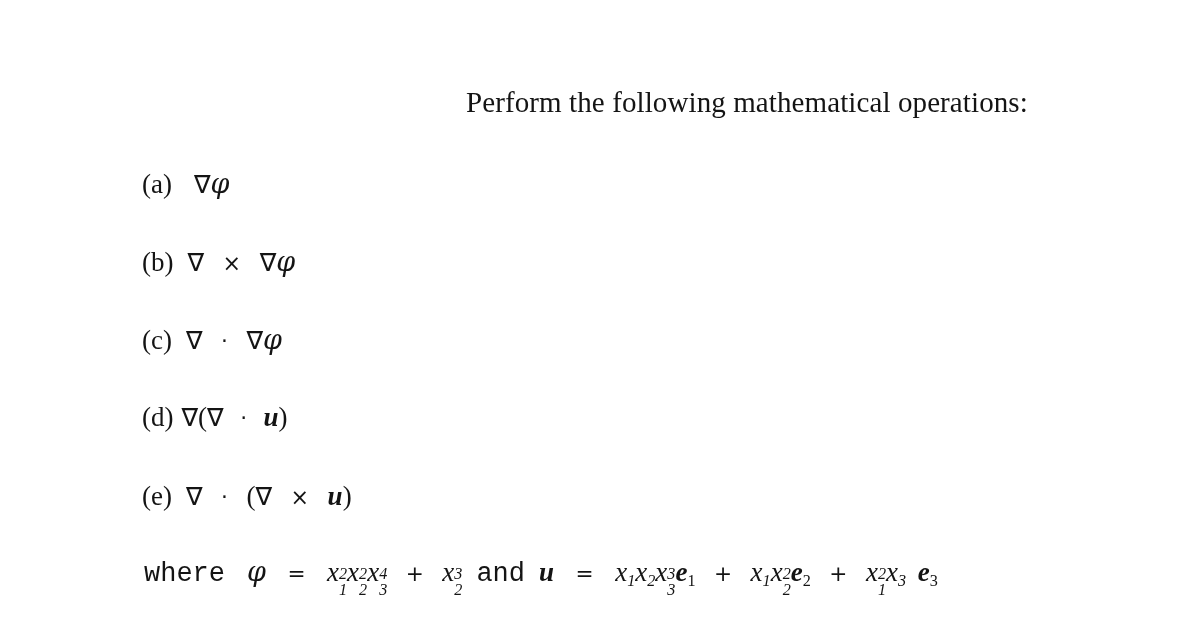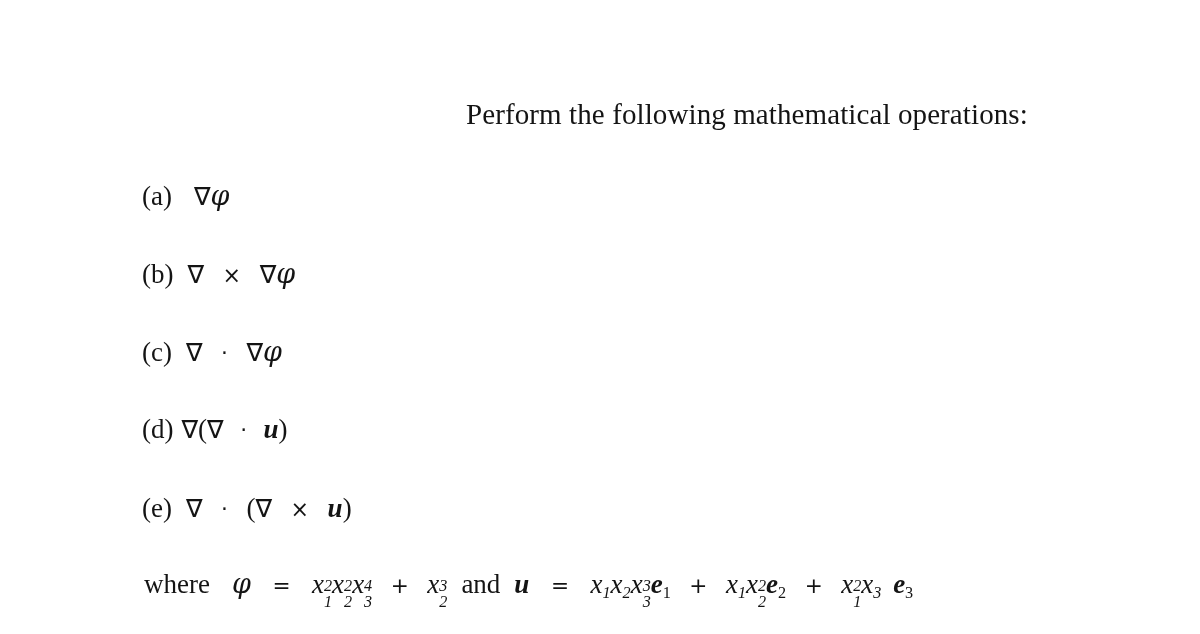--- a/index.html
+++ b/index.html
@@ -13,21 +13,20 @@
     position: relative;
     overflow: hidden;
     font-family: "Liberation Serif", "DejaVu Serif", serif;
     color: #141414;
     -webkit-font-smoothing: antialiased;
   }
 
   .page {
     position: absolute;
     inset: 0;
-    margin-top: 12px;
   }
 
   
   .heading {
     position: absolute;
     left: 466px;
     top: 88px;
     font-size: 29px;
     line-height: 1.0;
     white-space: nowrap;
@@ -99,21 +98,21 @@
     font-family: "Liberation Serif", "DejaVu Serif", serif;
     font-style: italic;
     font-weight: bold;
     display: inline-block;
   }
   .paren {
     font-family: "Liberation Serif", "DejaVu Serif", serif;
     display: inline-block;
   }
   .word {
-    font-family: Liberation Serif, serif;
+    font-family: Liberation Mono, monospace;
     display: inline-block;
     text-align: center;
   }
   .eq {
     font-family: "DejaVu Sans", sans-serif;
     font-size: 0.80em;
     display: inline-block;
   }
   .plus {
     font-family: "DejaVu Sans", sans-serif;

